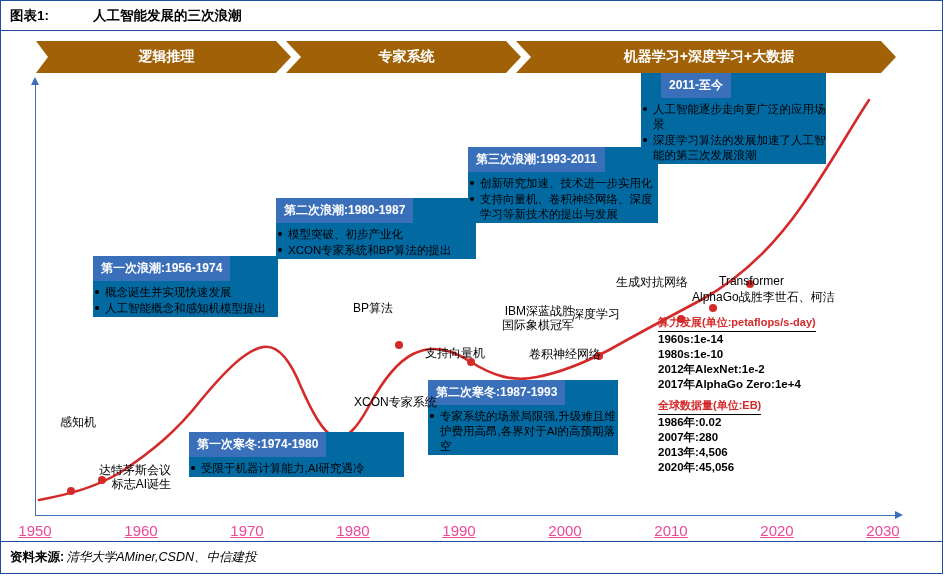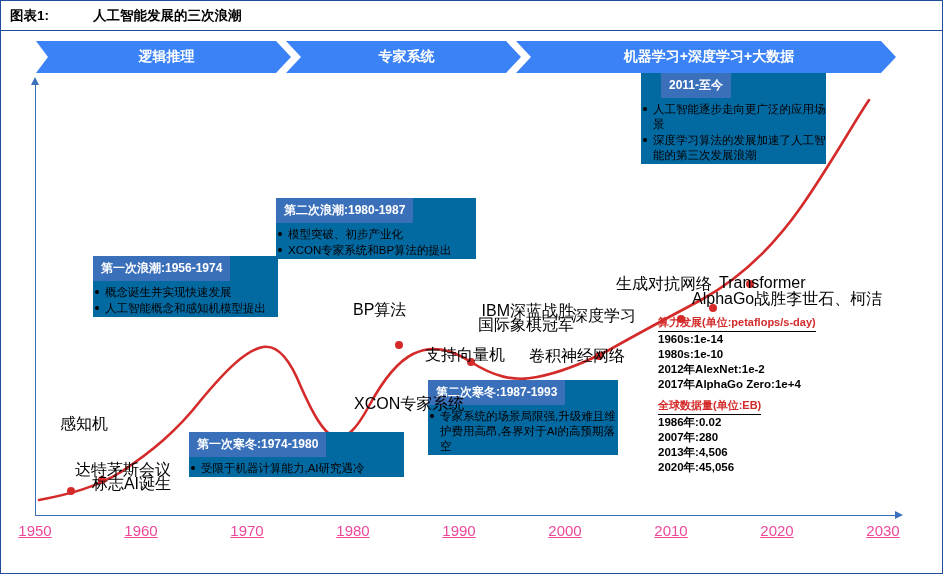--- a/index.html
+++ b/index.html
@@ -32,21 +32,21 @@
   }
   .foot-bar .f1{font-size:12.5px;font-weight:bold;color:#000;padding-left:9px;}
   .foot-bar .f2{font-size:12.5px;color:#000;padding-left:2px;font-style:italic;}
 
   .canvas{position:absolute;left:0;top:31px;width:941px;height:510px;}
 
   
   .chev-wrap{position:absolute;left:35px;top:9px;width:860px;height:32px;}
   .chev{
     position:absolute;top:0;height:32px;
-    background:#3b82f6;
+    background:#a16207;
     color:#fff;font-size:14px;font-weight:bold;
     display:flex;align-items:center;justify-content:center;
   }
   .chev .lbl{padding-left:6px;}
   .chev.c1{left:0;width:255px;
     clip-path:polygon(0 0, 240px 0, 255px 16px, 240px 32px, 0 32px, 12px 16px);}
   .chev.c2{left:250px;width:235px;
     clip-path:polygon(0 0, 220px 0, 235px 16px, 220px 32px, 0 32px, 15px 16px);}
   .chev.c3{left:480px;width:380px;
     clip-path:polygon(0 0, 365px 0, 380px 16px, 365px 32px, 0 32px, 15px 16px);}
@@ -75,21 +75,21 @@
   .box li{
     font-size:11.5px;color:#000;line-height:15px;
     position:relative;padding-left:12px;margin-bottom:1px;
   }
   .box li:before{
     content:"";position:absolute;left:2px;top:5px;width:4px;height:4px;
     border-radius:50%;background:#000;
   }
 
   
-  .plabel{position:absolute;font-size:16px;color:#000;white-space:nowrap;}
+  .plabel{position:absolute;font-size:12px;color:#000;white-space:nowrap;}
   .plabel.center{text-align:right;}
 
   .dot{position:absolute;width:8px;height:8px;border-radius:50%;background:#d42a2a;}
 
   
   .stat{position:absolute;}
   .stat .sh{font-size:11px;font-weight:bold;color:#d42a2a;white-space:nowrap;}
   .stat .sl{font-size:11.5px;font-weight:bold;color:#000;white-space:nowrap;line-height:15px;}
   .uline{display:inline-block;border-bottom:1.5px solid #000;padding-bottom:1px;}
 </style>
@@ -181,20 +181,27 @@
       </ul>
     </div>
 
     <div class="box" style="left:427px;top:348px;width:190px;">
       <div class="hdr">第二次寒冬:1987-1993</div>
       <ul>
         <li>专家系统的场景局限强,升级难且维护费用高昂,各界对于AI的高预期落空</li>
       </ul>
     </div>
 
+    <div class="box" style="left:467px;top:115px;width:190px;">
+      <div class="hdr">第三次浪潮:1993-2011</div>
+      <ul>
+        <li>创新研究加速、技术进一步实用化</li>
+        <li>支持向量机、卷积神经网络、深度学习等新技术的提出与发展</li>
+      </ul>
+    </div>
 
     <div class="box" style="left:640px;top:41px;width:185px;">
       <div class="hdr" style="margin-left:20px;">2011-至今</div>
       <ul>
         <li>人工智能逐步走向更广泛的应用场景</li>
         <li>深度学习算法的发展加速了人工智能的第三次发展浪潮</li>
       </ul>
     </div>
 
     <div class="plabel" style="left:59px;top:382px;">感知机</div>
@@ -222,14 +229,18 @@
     <div class="stat" style="left:657px;top:366px;">
       <div class="sh"><span class="uline">全球数据量(单位:EB)</span></div>
       <div class="sl">1986年:0.02</div>
       <div class="sl">2007年:280</div>
       <div class="sl">2013年:4,506</div>
       <div class="sl">2020年:45,056</div>
     </div>
 
   </div>
 
+  <div class="foot-bar">
+    <span class="f1">资料来源:</span>
+    <span class="f2">清华大学AMiner,CSDN、中信建投</span>
+  </div>
 
 </div>
 
 </body></html>

